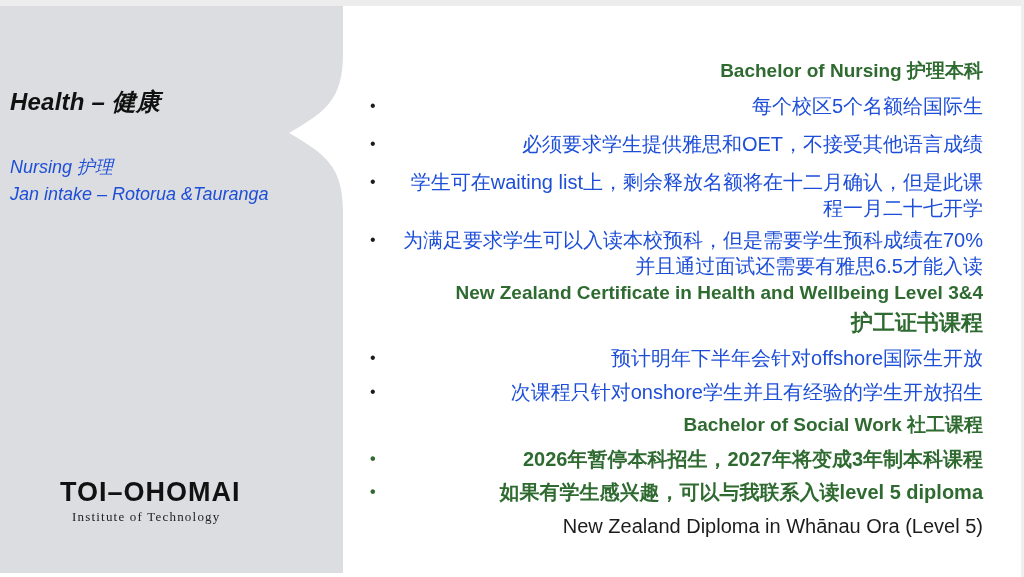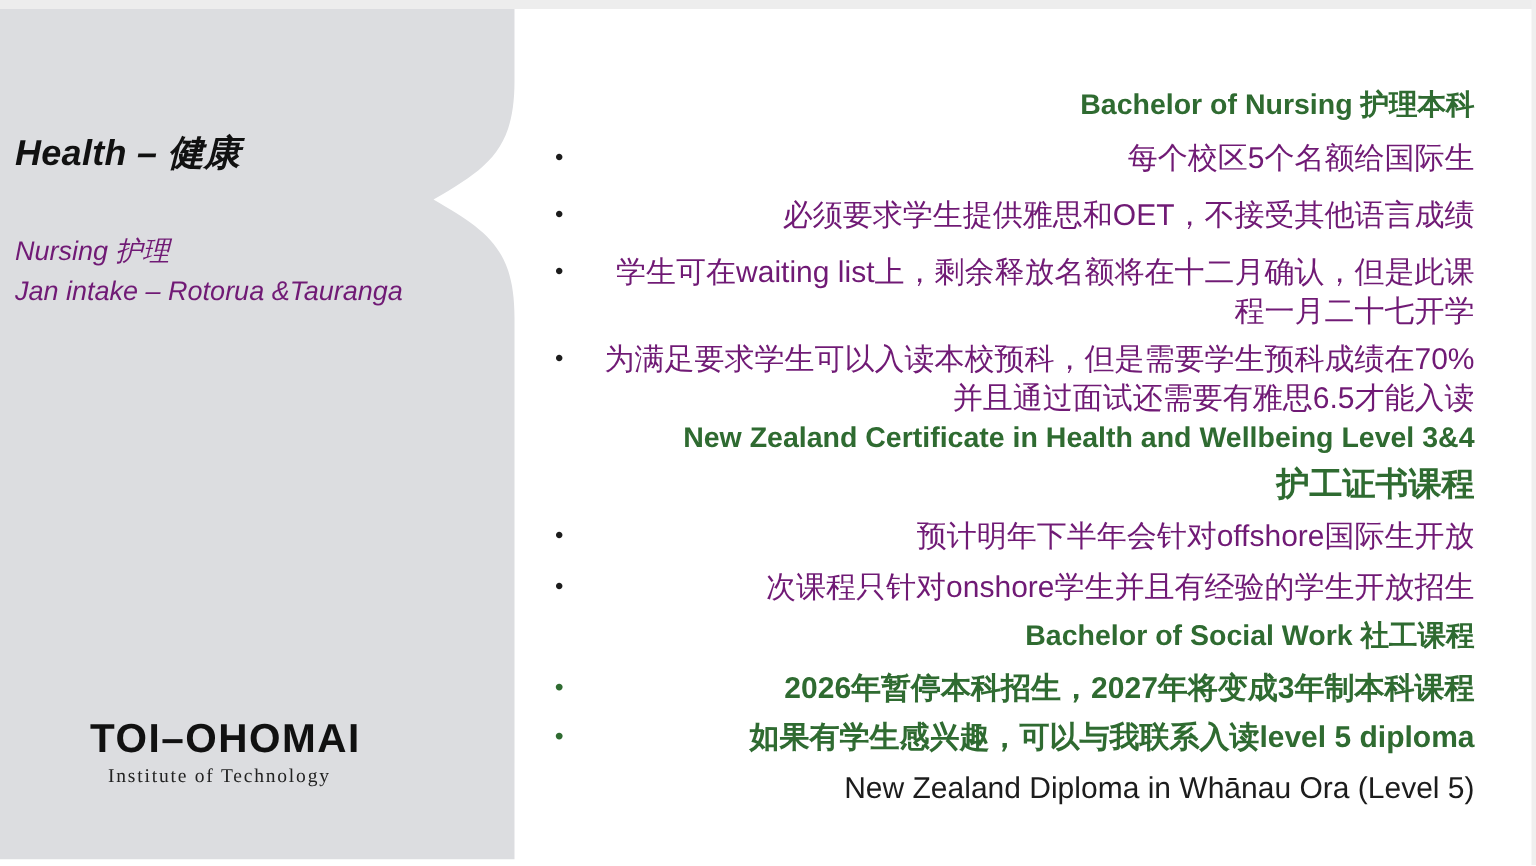--- a/index.html
+++ b/index.html
@@ -11,31 +11,31 @@
     font-family:"Liberation Sans","DejaVu Sans",sans-serif;
     color:#1c1c1c;
   }
   .top-strip{position:absolute;left:0;top:0;width:1024px;height:6px;background:#ededed;}
   .right-strip{position:absolute;right:0;top:0;width:3px;height:577px;background:#efefef;}
 
   .sidebar-shape{position:absolute;left:0;top:6px;}
 
   .sidebar-text{position:absolute;left:10px;top:86px;width:320px;font-style:italic;}
   .slide-title{margin:0;font-size:24px;font-weight:bold;color:#111111;letter-spacing:0.2px;}
-  .sidebar-sub{margin:0;font-size:18px;color:#701a75;line-height:27px;}
+  .sidebar-sub{margin:0;font-size:18px;color:#1d4ed8;line-height:27px;}
   .sidebar-sub.first{margin-top:36px;}
 
   .logo{position:absolute;left:60px;top:477px;width:240px;}
   .logo-word{font-size:27px;font-weight:bold;color:#111111;letter-spacing:1px;line-height:30px;}
   .logo-tag{font-family:"Liberation Serif","DejaVu Serif",serif;font-size:13px;color:#222222;letter-spacing:1.2px;margin-top:2px;margin-left:12px;}
 
   .content{position:absolute;left:367px;top:58px;width:616px;text-align:right;}
   .h-green{font-weight:bold;color:#2f6b31;font-size:19px;line-height:26px;}
   .h-green.cjk-big{font-size:22px;line-height:29px;margin-left:36px;}
-  .bullet{position:relative;padding-left:28px;font-size:20px;line-height:26px;color:#701a75;}
+  .bullet{position:relative;padding-left:28px;font-size:20px;line-height:26px;color:#1d4ed8;}
   .bullet::before{content:"\2022";position:absolute;left:3px;top:0;font-size:16px;line-height:26px;color:#1c1c1c;}
   .bullet.green{color:#2f6b31;font-weight:bold;}
   .bullet.green::before{color:#2f6b31;}
   .footer-line{font-size:20px;line-height:26px;color:#1c1c1c;}
 
   .mb9{margin-bottom:9px;}  .mb12{margin-bottom:12px;}
   .mb6{margin-bottom:6px;}  .mb1{margin-bottom:1px;}
   .mb2{margin-bottom:2px;}  .mb8{margin-bottom:8px;}
   .mb7{margin-bottom:7px;}
 </style>

